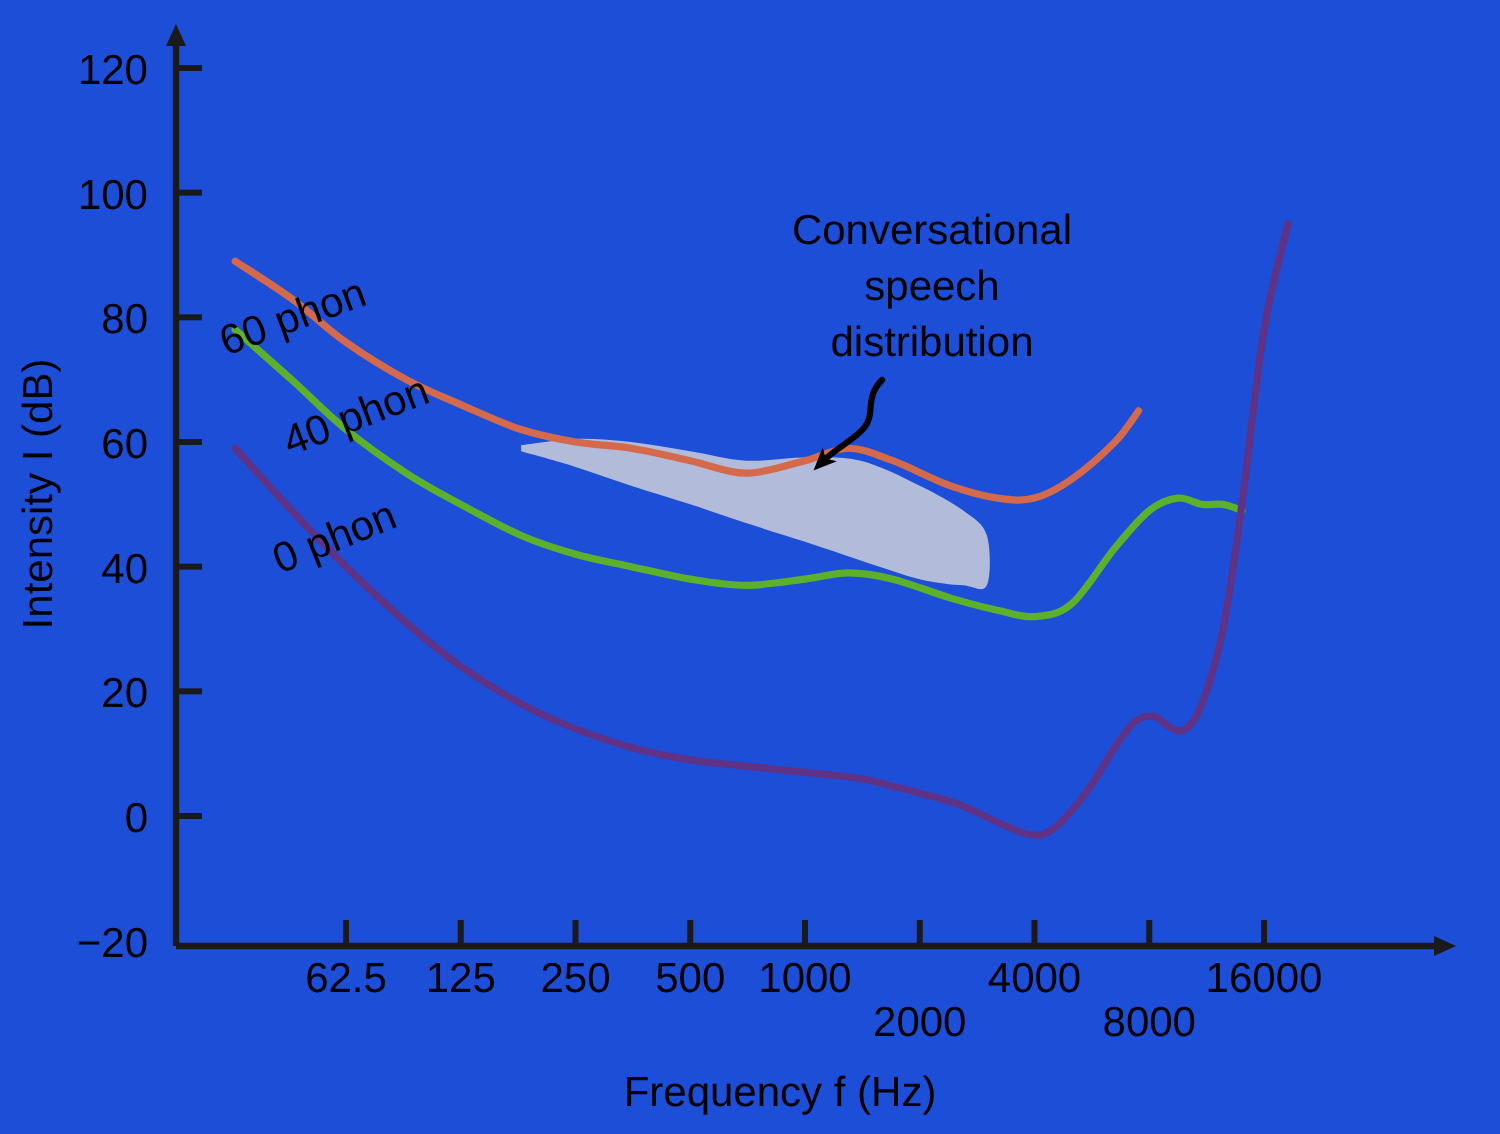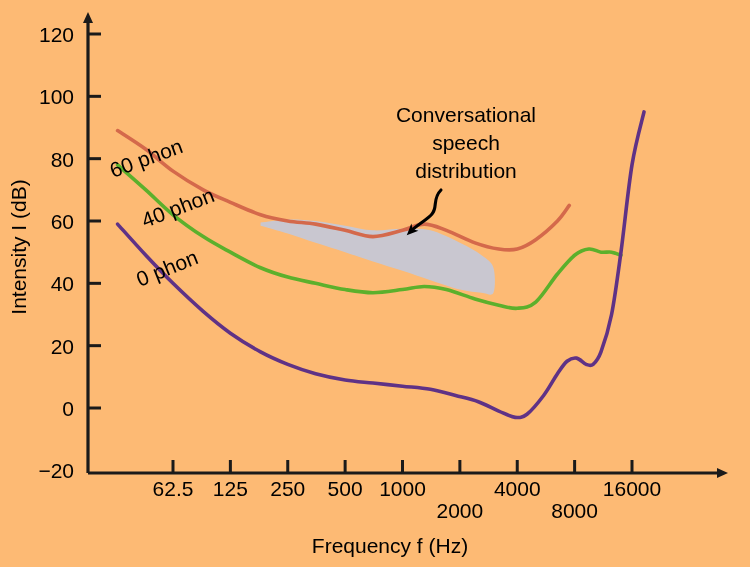--- a/index.html
+++ b/index.html
@@ -1,18 +1,18 @@
 <!DOCTYPE html>
 <html><head>
 <meta charset="utf-8">
 <style>
   html,body{margin:0;padding:0;background:#ffffff;}
   body{width:750px;height:567px;overflow:hidden;
        font-family:"Liberation Sans", sans-serif;}
-  #stage{position:relative;width:750px;height:567px;background:#fdba74;}
+  #stage{position:relative;width:750px;height:567px;background:#1d4ed8;}
   svg{display:block;}
   .tick-label{font-family:"Liberation Sans", sans-serif;font-size:21px;fill:#000;}
   .axis-title{font-family:"Liberation Sans", sans-serif;font-size:21px;fill:#000;}
   .annot{font-family:"Liberation Sans", sans-serif;font-size:21px;fill:#000;}
   .curve-label{font-family:"Liberation Sans", sans-serif;font-size:21px;fill:#000;}
 </style>
 </head>
 <body>
 
 <div id="stage">

